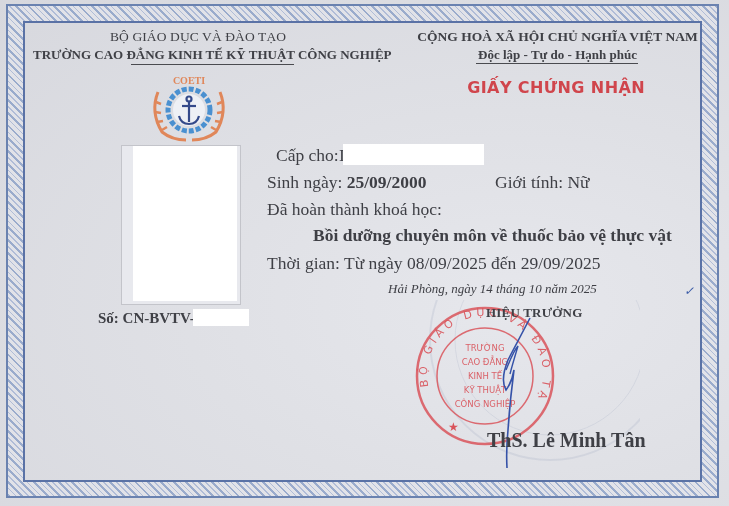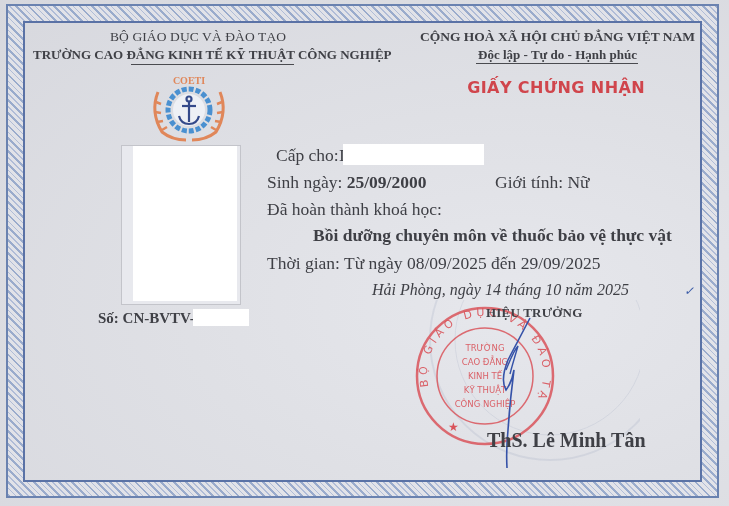--- a/index.html
+++ b/index.html
@@ -52,21 +52,21 @@
   .line { font-size:17.5px; color:#3e3f45; }
   .l-issued { left:267px; top:145px;margin-left:9px; }
   .redact-name { position:absolute; left:343px; top:144px; width:141px; height:21px; background:#ffffff; }
   .name-initial { left:339px; top:145px; font-size:17.5px; }
   .l-dob { left:267px; top:172px; }
   .bold { font-weight:bold; }
   .l-gender { left:495px; top:172px; }
   .l-completed { left:267px; top:199px; }
   .l-course { left:313px; top:225px; font-weight:bold; font-size:17.5px; }
   .l-period { left:267px; top:253px; }
-  .l-place { left:372px; top:281px; font-style:italic; font-size:16px; }
+  .l-place { left:388px; top:281px; font-style:italic; font-size:13px; }
   .tick { left:684px; top:284px; font-size:12px; color:#3e5ea8; font-style:italic; }
   .l-principal { left:486px; top:305px; font-weight:bold; font-size:13px; letter-spacing:0.2px; }
   .l-no { left:98px; top:310px; font-weight:bold; font-size:15px; }
   .redact-no { position:absolute; left:193px; top:309px; width:56px; height:17px; background:#ffffff; }
   .stamp { position:absolute; left:414px; top:305px; width:142px; height:142px; }
   .signature { position:absolute; left:490px; top:310px; width:80px; height:160px; }
   .l-signer { left:487px; top:429px; font-weight:bold; font-size:20px; }
   .watermark { position:absolute; left:300px; top:300px; width:340px; height:180px; opacity:0.12; }
 </style>
 </head>
@@ -79,21 +79,21 @@
 
   <svg class="watermark" viewBox="0 0 340 180">
     <circle cx="250" cy="40" r="120" fill="none" stroke="#6a7aa0" stroke-width="2"></circle>
     <circle cx="250" cy="40" r="95" fill="none" stroke="#6a7aa0" stroke-width="1"></circle>
   </svg>
 
   <div class="abs ministry">BỘ GIÁO DỤC VÀ ĐÀO TẠO</div>
   <div class="abs school">TRƯỜNG CAO ĐẲNG KINH TẾ KỸ THUẬT CÔNG NGHIỆP</div>
   <div class="school-underline"></div>
 
-  <div class="abs republic">CỘNG HOÀ XÃ HỘI CHỦ ĐẲNG VIỆT NAM</div>
+  <div class="abs republic">CỘNG HOÀ XÃ HỘI CHỦ NGHĨA VIỆT NAM</div>
   <div class="abs motto">Độc lập - Tự do - Hạnh phúc</div>
   <div class="motto-underline"></div>
 
   <svg class="logo" viewBox="0 0 82 72">
     <g>
       <path d="M10 22 Q2 42 14 62 Q24 70 38 70" fill="none" stroke="#e0875a" stroke-width="3"></path>
       <path d="M72 22 Q80 42 68 62 Q58 70 44 70" fill="none" stroke="#e0875a" stroke-width="3"></path>
       <path d="M8 32 l5 2 M7 42 l6 1 M9 52 l6 -1 M14 60 l5 -3 M74 32 l-5 2 M75 42 l-6 1 M73 52 l-6 -1 M68 60 l-5 -3" stroke="#e0875a" stroke-width="2.5"></path>
     </g>
     <g>

